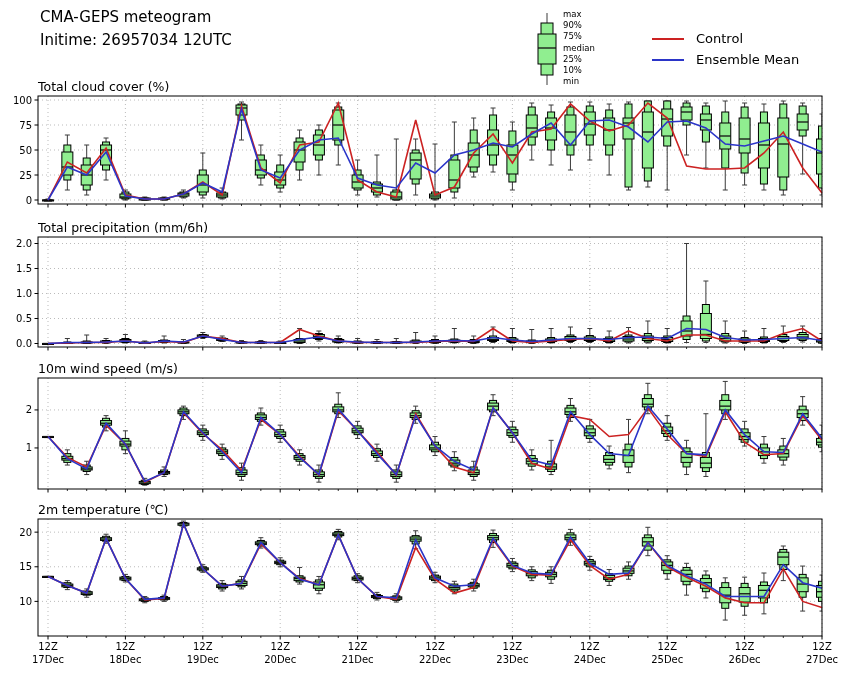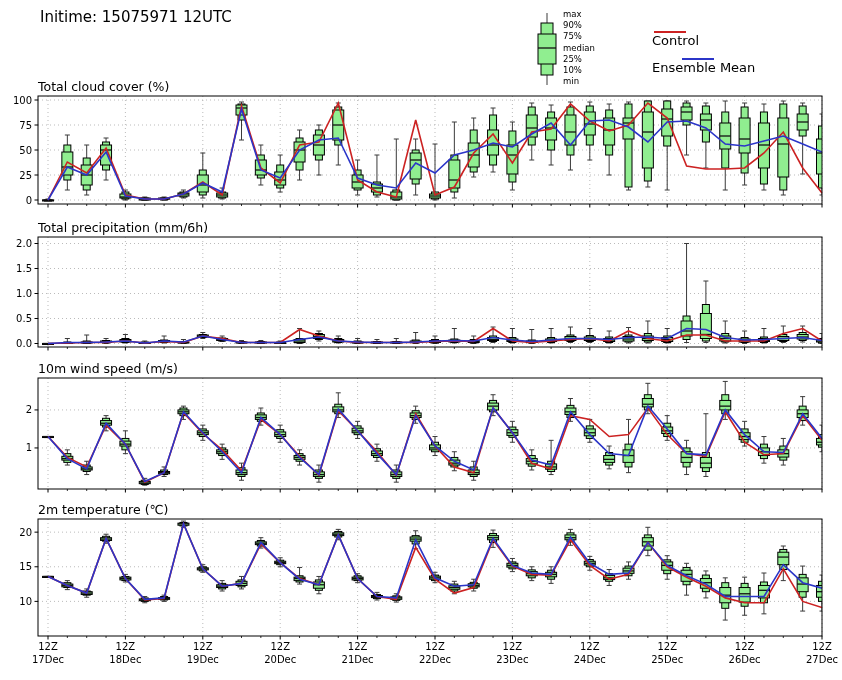--- a/index.html
+++ b/index.html
@@ -1,20 +1,20 @@
 <!DOCTYPE html>
 <html><head>
 <meta charset="utf-8">
 <style>
   html,body{margin:0;padding:0;background:#ffffff;}
   #figure{position:relative;width:842px;height:680px;background:#ffffff;overflow:hidden;
           font-family:"DejaVu Sans","Liberation Sans",sans-serif;color:#000;}
   #chart-svg{position:absolute;left:0;top:0;}
   .header{position:absolute;left:40px;top:6px;font-size:15px;line-height:23px;color:#000;}
-  .legend-entry{position:absolute;display:flex;align-items:center;flex-direction:column;}
+  .legend-entry{position:absolute;display:flex;align-items:center;}
   .legend-line{display:inline-block;width:32px;height:0;border-top:2px solid #000;margin-right:12px;}
   .legend-label{font-size:13px;}
 </style>
 </head>
 <body>
 
 <div id="figure">
   <svg id="chart-svg" width="842" height="680" viewBox="0 0 842 680" xmlns="http://www.w3.org/2000/svg">
       <clipPath id="clip0">
         <rect x="38" y="96" width="784" height="108"></rect>
@@ -1318,24 +1318,25 @@
       <text x="563" y="17" font-size="8.5" text-anchor="start" font-family="&quot;DejaVu Sans&quot;,&quot;Liberation Sans&quot;,sans-serif" fill="#000">max</text>
       <text x="563" y="28.2" font-size="8.5" text-anchor="start" font-family="&quot;DejaVu Sans&quot;,&quot;Liberation Sans&quot;,sans-serif" fill="#000">90%</text>
       <text x="563" y="39.4" font-size="8.5" text-anchor="start" font-family="&quot;DejaVu Sans&quot;,&quot;Liberation Sans&quot;,sans-serif" fill="#000">75%</text>
       <text x="563" y="50.599999999999994" font-size="8.5" text-anchor="start" font-family="&quot;DejaVu Sans&quot;,&quot;Liberation Sans&quot;,sans-serif" fill="#000">median</text>
       <text x="563" y="61.8" font-size="8.5" text-anchor="start" font-family="&quot;DejaVu Sans&quot;,&quot;Liberation Sans&quot;,sans-serif" fill="#000">25%</text>
       <text x="563" y="73" font-size="8.5" text-anchor="start" font-family="&quot;DejaVu Sans&quot;,&quot;Liberation Sans&quot;,sans-serif" fill="#000">10%</text>
       <text x="563" y="84.19999999999999" font-size="8.5" text-anchor="start" font-family="&quot;DejaVu Sans&quot;,&quot;Liberation Sans&quot;,sans-serif" fill="#000">min</text>
     </svg>
 
   <div class="header">
-    <div>Initime: 15075971 12UTC</div>
+    <div>CMA-GEPS meteogram</div>
+    <div>Initime: 26957034 12UTC</div>
   </div>
 
   <div class="legend-entry" style="left:652px;top:31px;">
     <span class="legend-line" id="ctrl-line" style="border-top-color: rgb(204, 34, 34);"></span>
     <span class="legend-label">Control</span>
   </div>
-  <div class="legend-entry" style="left:652px;top:58px;">
+  <div class="legend-entry" style="left:652px;top:52px;">
     <span class="legend-line" id="mean-line" style="border-top-color: rgb(43, 53, 200);"></span>
     <span class="legend-label">Ensemble Mean</span>
   </div>
 </div>
 
 </body></html>

